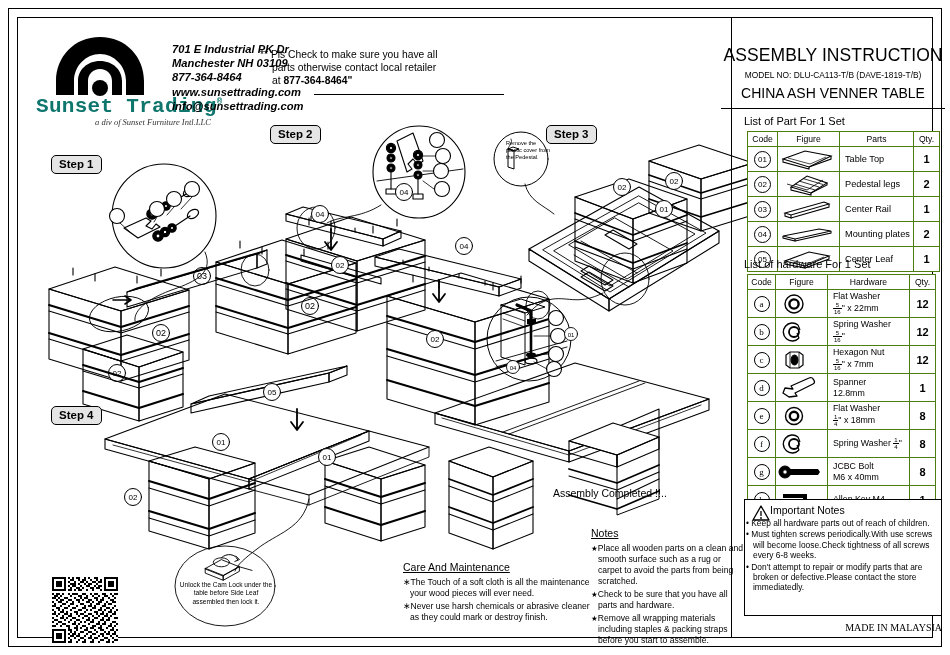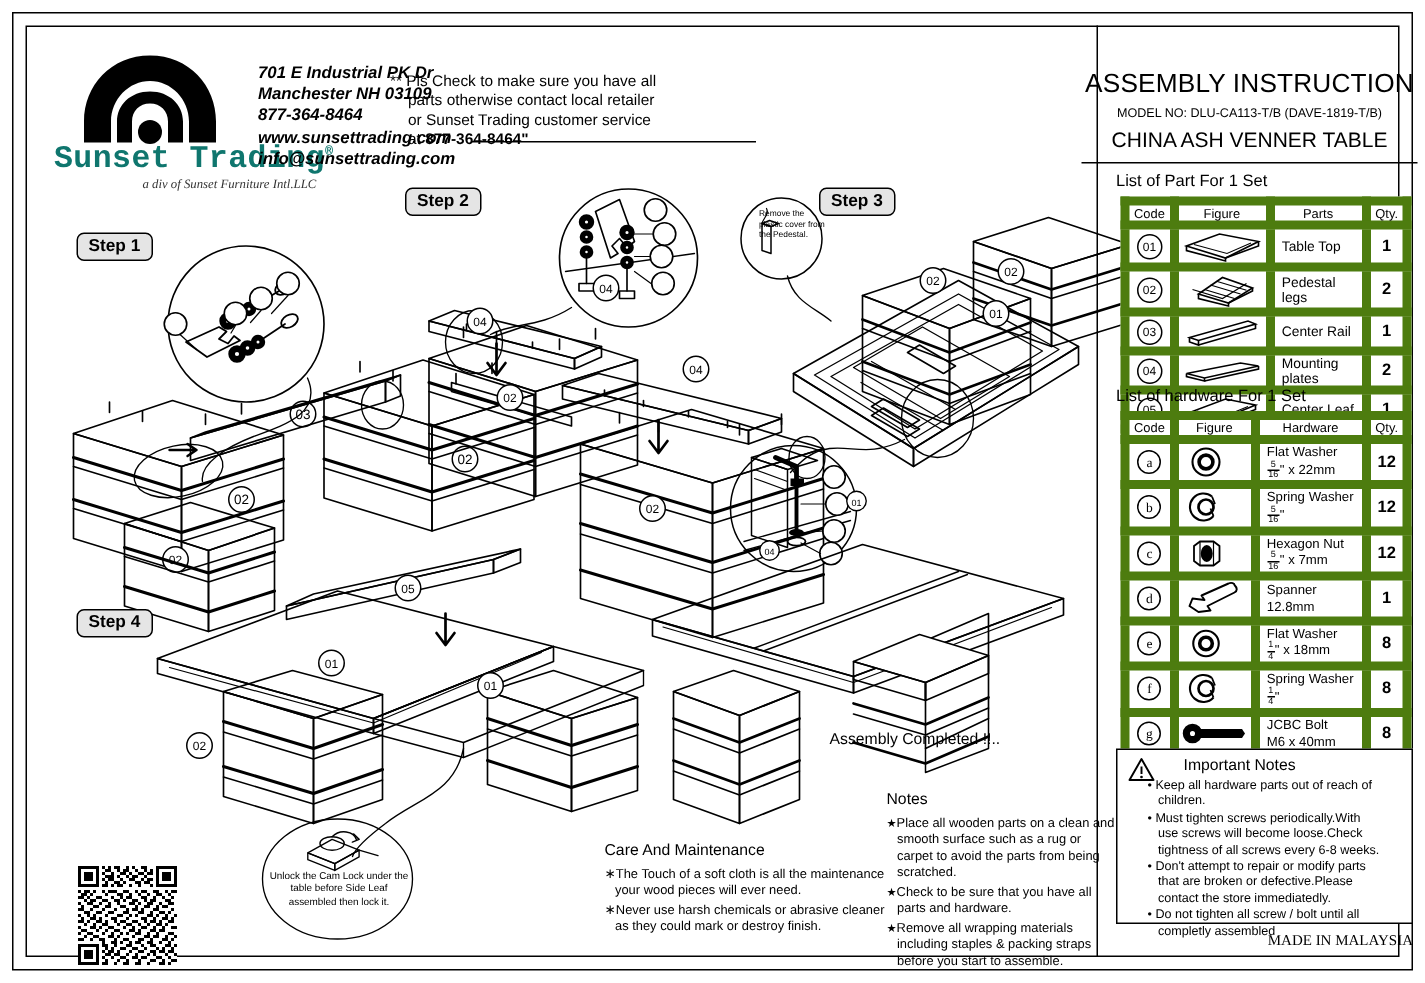--- a/index.html
+++ b/index.html
@@ -84,21 +84,21 @@
 
   
   .list-title { position: absolute; font-size: 11px; }
   table.parts {
     position: absolute;
     border-collapse: collapse;
     font-size: 9.5px;
     background: #fff;
   }
   table.parts th, table.parts td {
-    border: 6px solid #4d7c0f;
+    border: 1px solid #4d7c0f;
     padding: 0 3px;
     text-align: center;
     vertical-align: middle;
   }
   table.parts th { font-size: 8.6px; font-weight: normal; height: 15px; }
   table.parts td.code { width: 30px; }
   table.parts td.fig  { width: 62px; padding: 1px; }
   table.parts td.nm   { width: 74px; text-align: left; padding-left: 5px; font-size: 9.2px; }
   table.parts td.qty  { width: 26px; font-weight: bold; font-size: 11px; }
   table.parts tr.row td { height: 25px; }
@@ -119,34 +119,34 @@
   }
   .frac { display: inline-block; vertical-align: middle; font-size: 6px; line-height: 6.4px; text-align: center; }
   .frac i { display: block; font-style: normal; border-bottom: .7px solid #000; padding: 0 1px; }
   .frac u { display: block; text-decoration: none; padding: 0 1px; }
 
   
   .imp-box {
     position: absolute; left: 735px; top: 490px;
     width: 198px; height: 117px;
     border: 1.3px solid #000; background: #fff;
-    padding: 4px 20px;
+    padding: 4px 1px;
   }
   .imp-head { font-size: 10.5px; margin-left: 24px; margin-bottom: 2px; }
   .imp-tri { position: absolute; left: 7px; top: 5px; }
   .imp-list { font-size: 8.4px; line-height: 10.4px; }
   .imp-list li { list-style: none; padding-left: 7px; text-indent: -7px; margin-bottom: 1px; }
   .imp-list li:before { content: "\2022  "; }
   .made-in {
     position: absolute; left: 735px; top: 613px; width: 198px;
     text-align: right; font-family: "Liberation Serif", serif; font-size: 10px;
   }
 
   
-  .blk-title { font-size: 10.5px; margin-bottom: 4px; }
+  .blk-title { font-size: 10.5px; text-decoration: underline; margin-bottom: 4px; }
   .blk-list { font-size: 8.6px; line-height: 11px; }
   .blk-list li { list-style: none; padding-left: 7px; text-indent: -7px; margin-bottom: 2px; }
   .blk-list li:before { content: "\2217 "; font-size: 9px; }
   .notes-blk .blk-list li:before { content: "\2605 "; font-size: 7.5px; }
 
   .care-blk { position: absolute; left: 394px; top: 552px; width: 190px; }
   .notes-blk { position: absolute; left: 582px; top: 518px; width: 152px; }
 
   .assembly-done {
     position: absolute; left: 544px; top: 478px;
@@ -174,21 +174,20 @@
 <div class="brand-sub">a div of Sunset Furniture Intl.LLC</div>
 <div class="addr">701 E Industrial PK Dr
 Manchester NH 03109
 877-364-8464
 www.sunsettrading.com
 info@sunsettrading.com</div>
 
 <div class="notice-check">
   <span class="hang">** Pls Check to make sure you have all</span>
   <span class="hang" style="padding-left:12px;text-indent:0">parts otherwise contact local retailer</span>
-  <span class="hang" style="padding-left:12px;text-indent:0">or Sunset Trading customer service</span>
   <span class="hang" style="padding-left:12px;text-indent:0"><span>at </span><b>877-364-8464"</b></span>
 </div>
 <div class="hdr-rule2"></div>
 
 <div class="title-block">
   <div class="title-main">ASSEMBLY INSTRUCTION</div>
   <div class="title-model">MODEL NO: DLU-CA113-T/B (DAVE-1819-T/B)</div>
   <div class="title-sub">CHINA ASH VENNER TABLE</div>
 </div>
 <div class="hdr-rule"></div>
@@ -844,18 +843,17 @@
   <svg class="imp-tri" width="18" height="16" viewBox="0 0 18 16">
     <path d="M9 1 L17 15 L1 15 Z" fill="none" stroke="#000" stroke-width="1.3" stroke-linejoin="round"></path>
     <path d="M9 6 L9 11" stroke="#000" stroke-width="1.3"></path>
     <circle cx="9" cy="13" r=".9" fill="#000"></circle>
   </svg>
   <div class="imp-head">Important Notes</div>
   <ul class="imp-list">
     <li>Keep all hardware parts out of reach of children.</li>
     <li>Must tighten screws periodically.With use screws will become loose.Check tightness of all screws every 6-8 weeks.</li>
     <li>Don't attempt to repair or modify parts that are broken or defective.Please contact the store immediatedly.</li>
-    <li>Do not tighten all screw / bolt until all completly assembled</li>
   </ul>
 </div>
 <div class="made-in">MADE IN MALAYSIA</div>
 
 </div>
 
 </body></html>

